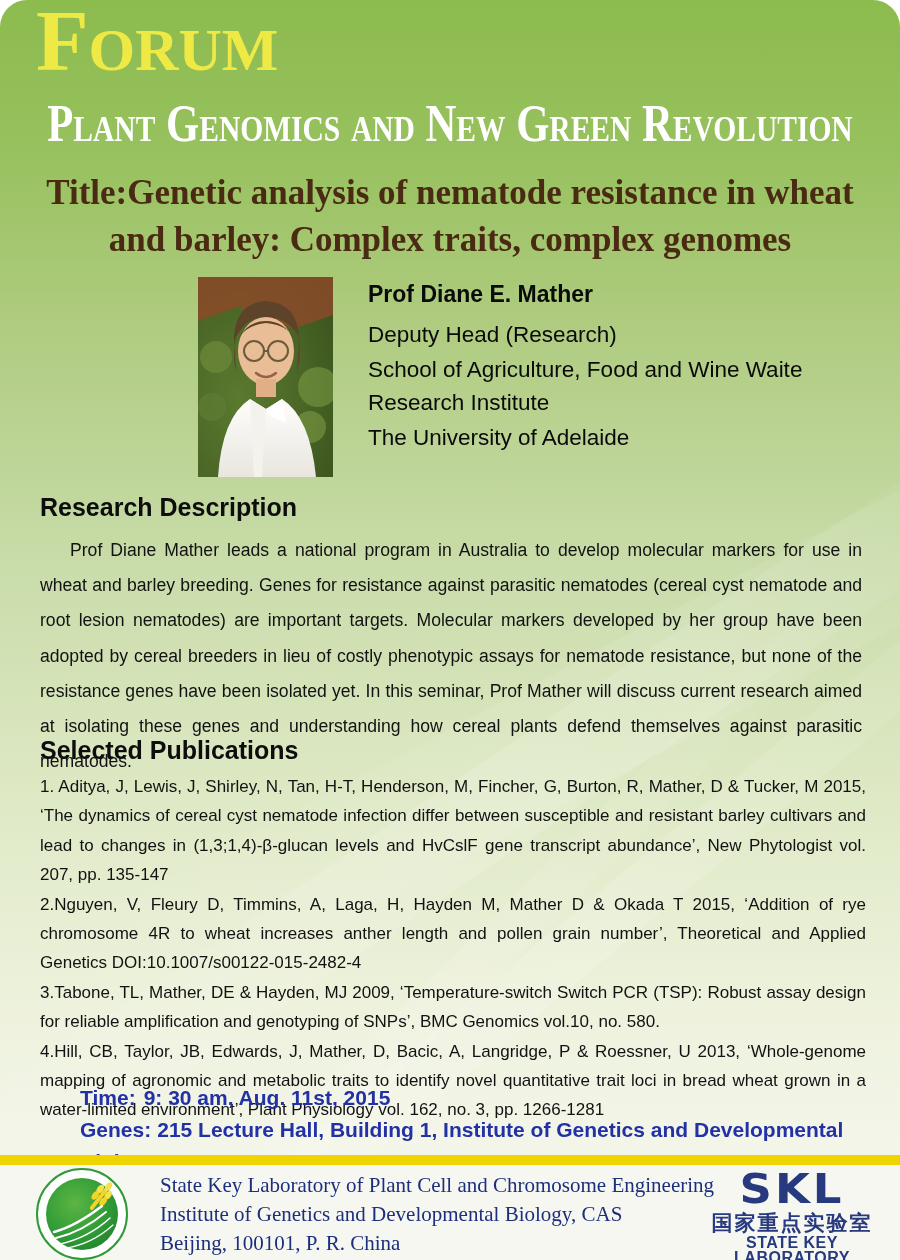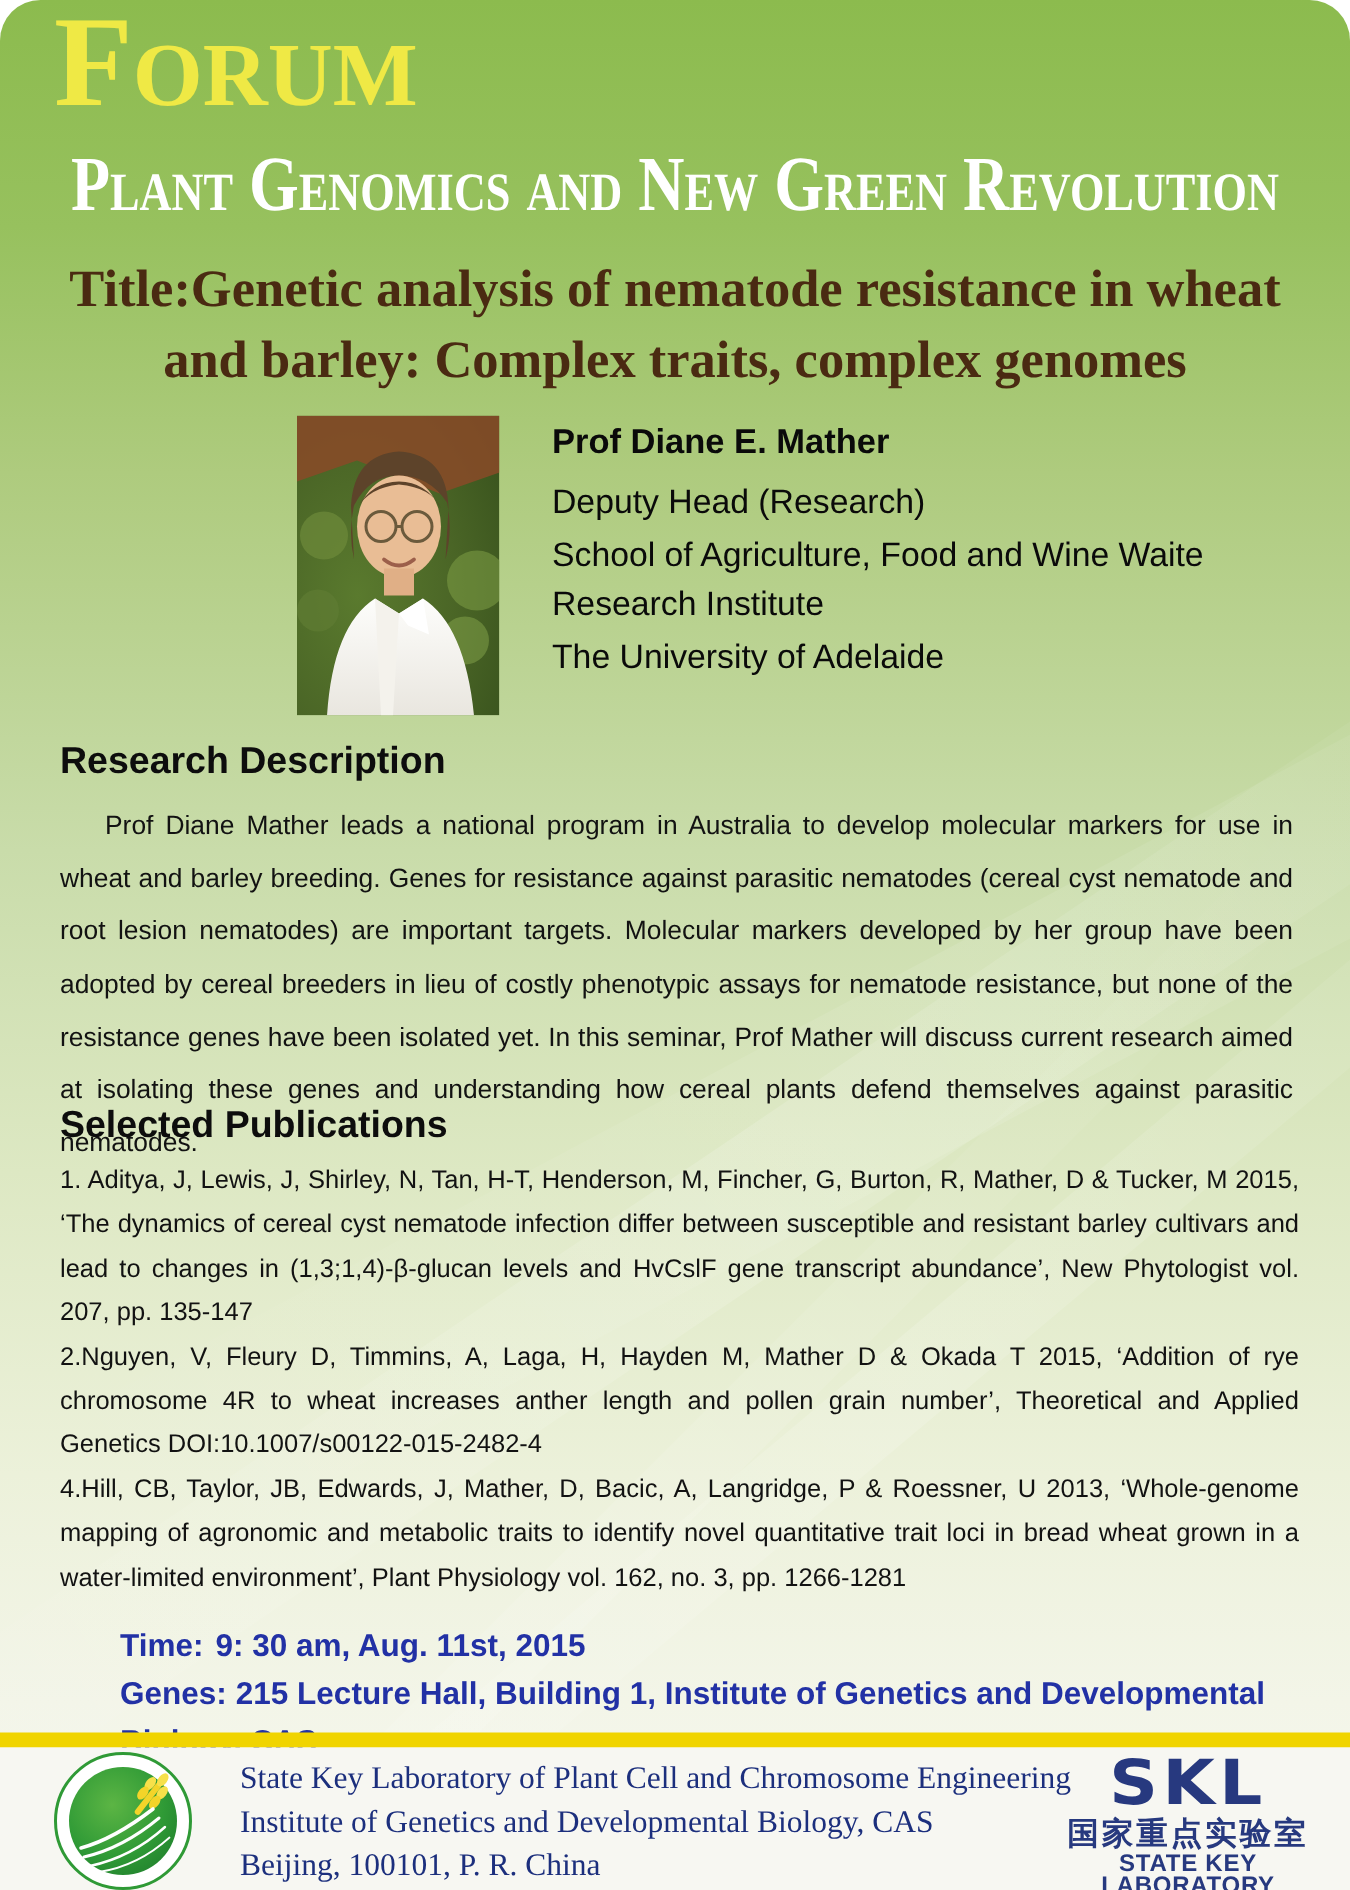--- a/index.html
+++ b/index.html
@@ -174,20 +174,21 @@
     <div class="speaker-role">The University of Adelaide</div>
   </div>
 
   <div class="section-heading research-heading">Research Description</div>
   <div class="research-body">Prof Diane Mather leads a national program in Australia to develop molecular markers for use in wheat and barley breeding. Genes for resistance against parasitic nematodes (cereal cyst nematode and root lesion nematodes) are important targets. Molecular markers developed by her group have been adopted by cereal breeders in lieu of costly phenotypic assays for nematode resistance, but none of the resistance genes have been isolated yet. In this seminar, Prof Mather will discuss current research aimed at isolating these genes and understanding how cereal plants defend themselves against parasitic nematodes.</div>
 
   <div class="section-heading publications-heading">Selected Publications</div>
   <div class="publications-list">
     <p class="pub">1. Aditya, J, Lewis, J, Shirley, N, Tan, H-T, Henderson, M, Fincher, G, Burton, R, Mather, D &amp; Tucker, M 2015, ‘The dynamics of cereal cyst nematode infection differ between susceptible and resistant barley cultivars and lead to changes in (1,3;1,4)-β-glucan levels and HvCslF gene transcript abundance’, New Phytologist vol. 207, pp. 135-147</p>
     <p class="pub">2.Nguyen, V, Fleury D, Timmins, A, Laga, H, Hayden M, Mather D &amp; Okada T 2015,  ‘Addition of rye chromosome 4R to wheat increases anther length and pollen grain number’, Theoretical and Applied Genetics DOI:10.1007/s00122-015-2482-4</p>
+    <p class="pub">3.Tabone, TL, Mather, DE &amp; Hayden, MJ 2009, ‘Temperature-switch Switch PCR (TSP): Robust assay design for reliable amplification and genotyping of SNPs’, BMC Genomics vol.10, no. 580.</p>
     <p class="pub">4.Hill, CB, Taylor, JB, Edwards, J, Mather, D, Bacic, A, Langridge, P &amp; Roessner, U 2013, ‘Whole-genome mapping of agronomic and metabolic traits to identify novel quantitative trait loci in bread wheat grown in a water-limited environment’, Plant Physiology vol. 162, no. 3, pp. 1266-1281</p>
   </div>
 
   <div class="event-block">
     <div class="event-row">
       <span class="label">Time:</span><span class="time-value">9: 30 am, Aug. 11st, 2015</span>
     </div>
     <div class="event-row">
       <span class="label">Genes:</span><span class="venue-value">215 Lecture Hall, Building 1, Institute of Genetics and Developmental Biology, CAS</span>
     </div>

